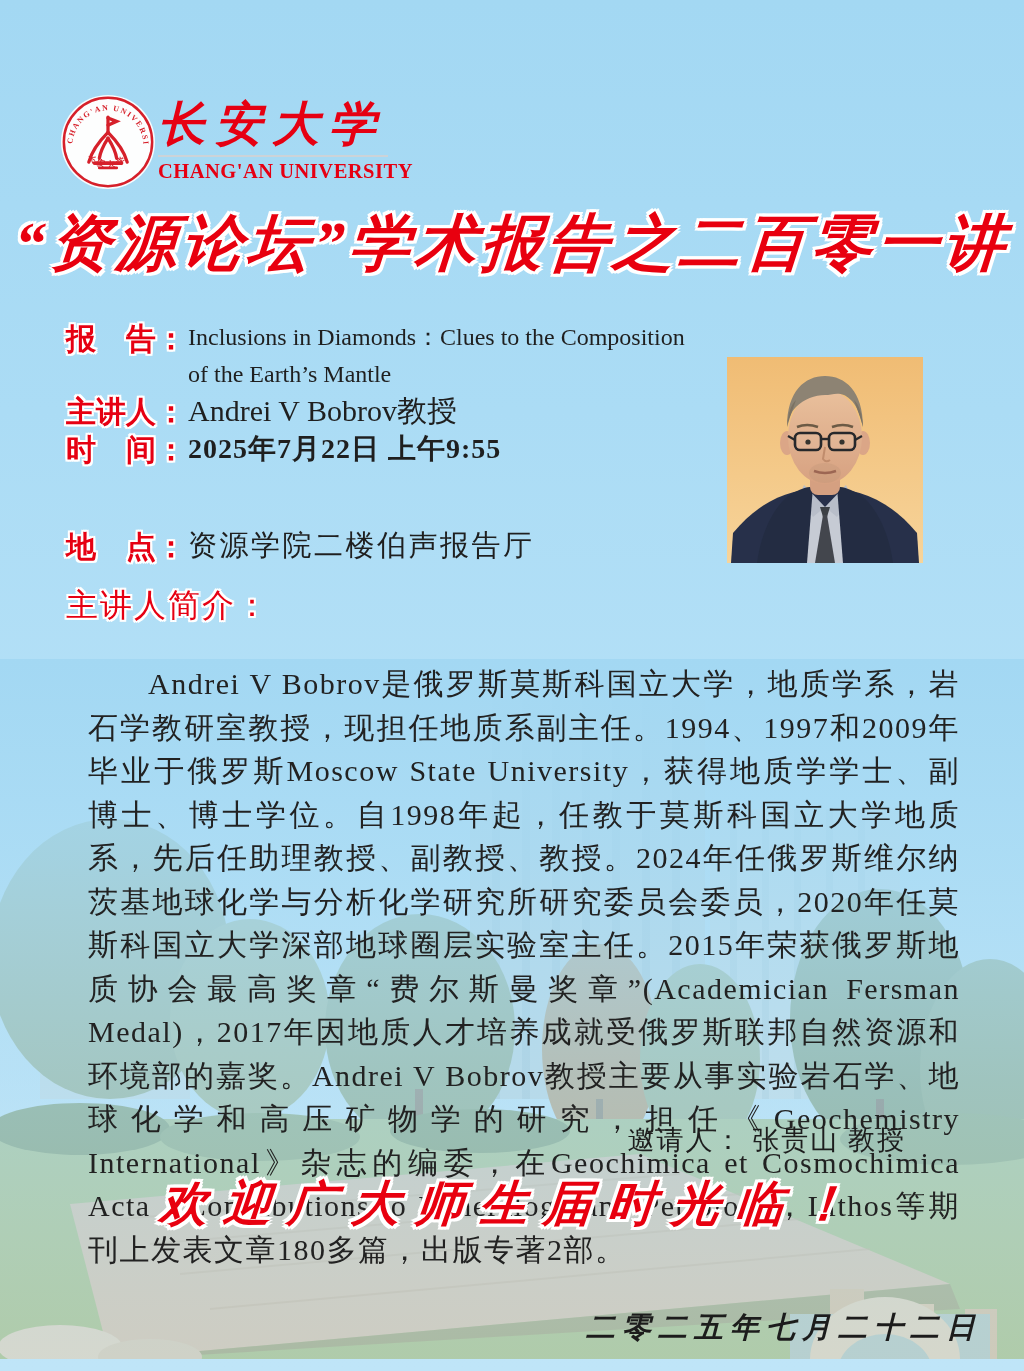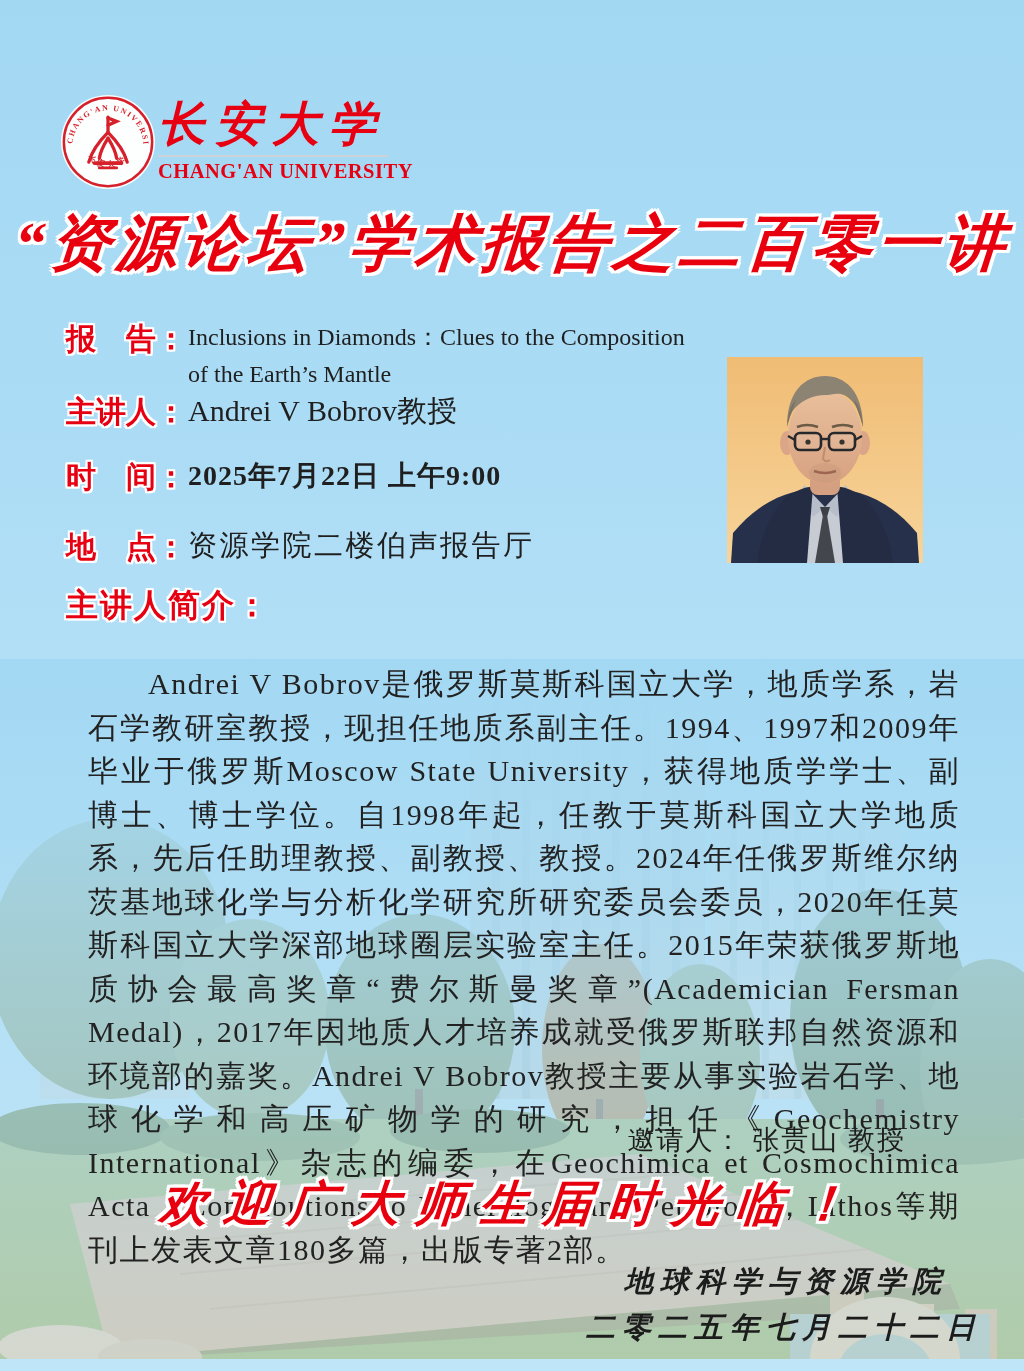--- a/index.html
+++ b/index.html
@@ -30,26 +30,26 @@
   }
   .info-row{left:66px;display:flex;align-items:flex-start;}
   .info-label{
     display:inline-block;width:122px;flex:0 0 122px;
     font-size:30px;font-weight:900;color:#e60012;letter-spacing:0;white-space:nowrap;
   }
   .info-content{font-size:24px;color:#1f1f1f;line-height:37px;}
   .row-report{top:319px;width:700px;}
   .row-speaker{top:392px;}
   .row-speaker .info-content{font-size:30px;}
-  .row-time{top:457px;}
+  .row-time{top:430px;}
   .row-time .info-content{font-weight:700;font-size:28px;letter-spacing:1px;}
   .row-venue{top:527px;}
   .row-venue .info-content{font-size:29px;letter-spacing:2.5px;}
   .portrait{position:absolute;left:727px;top:357px;width:196px;height:206px;z-index:2;}
-  .bio-heading{left:66px;top:584px;font-size:32px;font-weight:700;color:#e60012;letter-spacing:2px;}
+  .bio-heading{left:66px;top:584px;font-size:32px;font-weight:400;color:#e60012;letter-spacing:2px;}
   .bio-text{
     left:88px;top:662px;width:872px;
     font-size:30px;line-height:43.5px;color:#222;
     text-align:justify;text-indent:2em;letter-spacing:1.5px;
   }
   .inviter{right:118px;top:1122px;font-size:27px;color:#1d1d1d;letter-spacing:2px;}
   .welcome{
     left:0;top:1172px;width:1024px;text-align:center;
     font-size:48px;font-weight:900;font-style:italic;color:#e8000f;
     letter-spacing:16px;transform:skewX(-5deg);white-space:nowrap;
@@ -165,21 +165,21 @@
     </span>
   </div>
 
   <div class="layer info-row row-speaker">
     <span class="info-label outline-w-thin">主讲人：</span>
     <span class="info-content">Andrei V Bobrov教授</span>
   </div>
 
   <div class="layer info-row row-time">
     <span class="info-label outline-w-thin">时　间：</span>
-    <span class="info-content">2025年7月22日 上午9:00</span>
+    <span class="info-content">2025年7月22日 上午9:55</span>
   </div>
 
   <div class="layer info-row row-venue">
     <span class="info-label outline-w-thin">地　点：</span>
     <span class="info-content">资源学院二楼伯声报告厅</span>
   </div>
 
   <svg class="portrait" viewBox="0 0 196 206">
     <defs>
       <linearGradient id="pbg" x1="0" y1="0" x2="0" y2="1">
@@ -225,16 +225,15 @@
     <path d="M87 114 Q98 118 109 114" stroke="#9c6653" stroke-width="2.4" fill="none"></path>
   </svg>
 
   <div class="layer bio-heading outline-w-thin">主讲人简介：</div>
   <div class="layer bio-text">Andrei V Bobrov是俄罗斯莫斯科国立大学，地质学系，岩石学教研室教授，现担任地质系副主任。1994、1997和2009年毕业于俄罗斯Moscow State University，获得地质学学士、副博士、博士学位。自1998年起，任教于莫斯科国立大学地质系，先后任助理教授、副教授、教授。2024年任俄罗斯维尔纳茨基地球化学与分析化学研究所研究委员会委员，2020年任莫斯科国立大学深部地球圈层实验室主任。2015年荣获俄罗斯地质协会最高奖章“费尔斯曼奖章”(Academician Fersman Medal)，2017年因地质人才培养成就受俄罗斯联邦自然资源和环境部的嘉奖。Andrei V Bobrov教授主要从事实验岩石学、地球化学和高压矿物学的研究，担任《Geochemistry International》杂志的编委，在Geochimica et Cosmochimica Acta，Contributions to Mineralogy and Petrology，Lithos等期刊上发表文章180多篇，出版专著2部。</div>
 
   <div class="layer inviter">邀请人：  张贵山  教授</div>
 
   <div class="layer welcome outline-w">欢迎广大师生届时光临！</div>
 
-  <div class="layer footer-org">地球科学与资源学院</div>
   <div class="layer footer-date">二零二五年七月二十二日</div>
 
 </div>
 
 </body></html>

